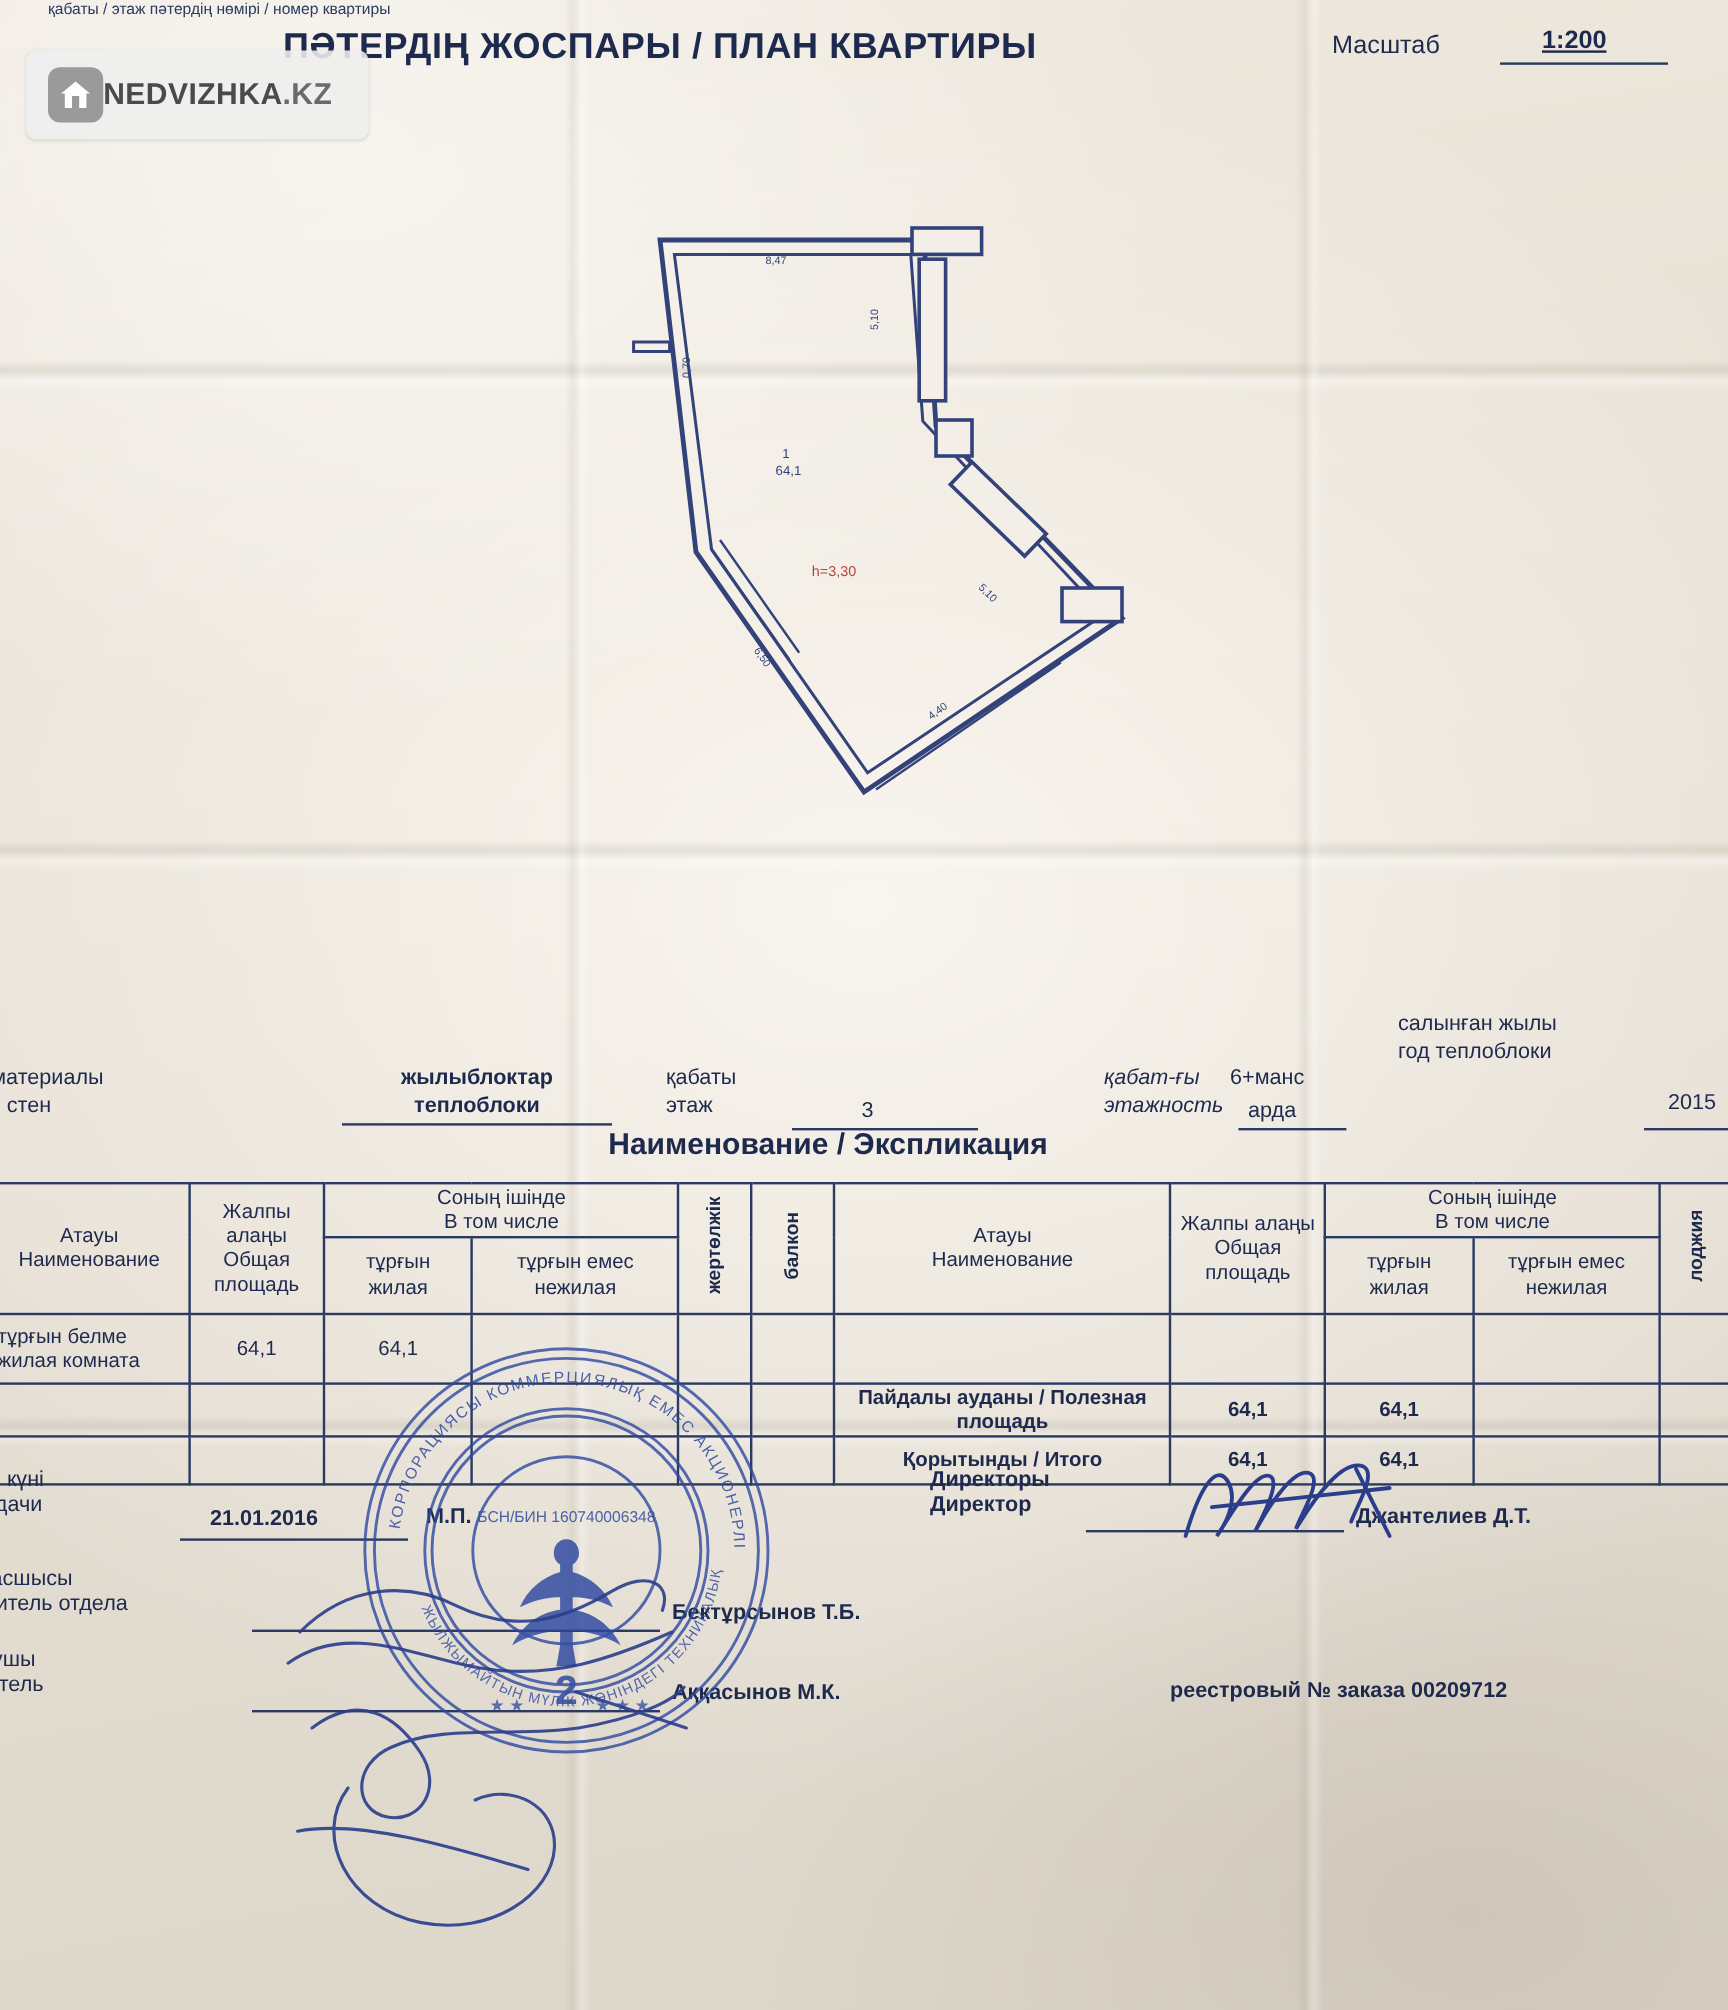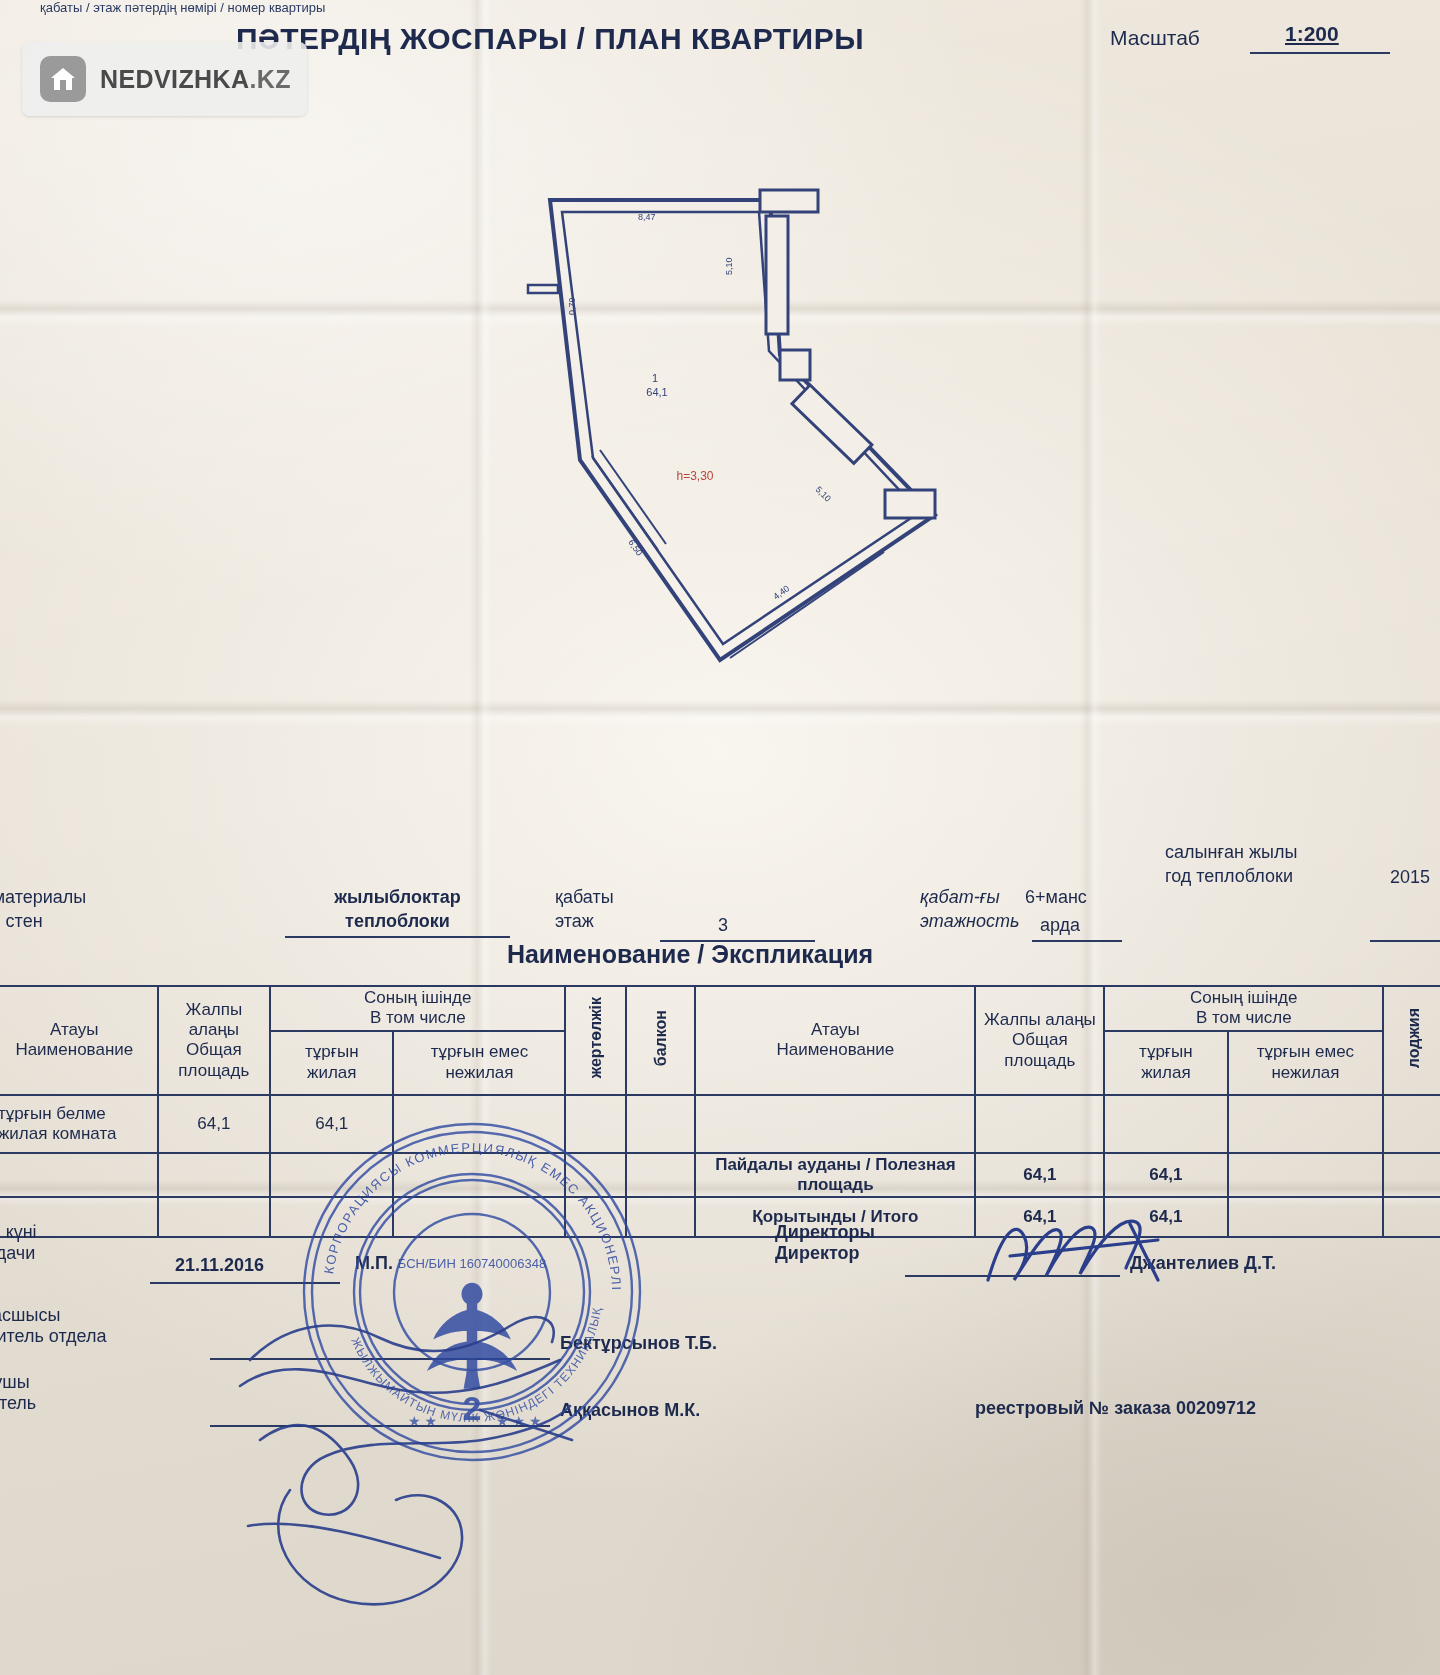--- a/index.html
+++ b/index.html
@@ -28,21 +28,21 @@
     position:absolute;top:0;bottom:0;width:22px;
     background:linear-gradient(90deg,rgba(160,150,135,.0),rgba(150,140,125,.13),rgba(255,255,255,.30),rgba(160,150,135,.0));
     pointer-events:none;
   }
   .ink{color:#1d2a4d;}
   
   #logo{
     position:absolute;left:22px;top:42px;width:285px;height:74px;
     background:rgba(238,238,238,.88);
     border-radius:8px;
-    display:flex;align-items:center;gap:14px;
+    display:flex;align-items:center;
     padding-left:18px;box-sizing:border-box;
     box-shadow:0 1px 3px rgba(0,0,0,.12);
   }
   #logo .mark{
     width:46px;height:46px;border-radius:10px;background:#9a9a9a;
     display:flex;align-items:center;justify-content:center;
   }
   #logo .mark svg{display:block;}
   #logo .txt{font-size:25px;font-weight:bold;color:#4a4a4a;letter-spacing:.4px;}
   #logo .txt .kz{color:#6a6a6a;}
@@ -170,21 +170,21 @@
   <div>этажность</div>
 </div>
 <div class="meta ink b" style="left:1025px;top:885px;">6+манс</div>
 <div class="meta ink b" style="left:1040px;top:913px;">арда</div>
 <div style="position:absolute;left:1032px;top:940px;width:90px;border-bottom:2px solid #2b3a62;"></div>
 
 <div class="meta ink" style="left:1165px;top:840px;">
   <div>салынған жылы</div>
   <div>год теплоблоки</div>
 </div>
-<div class="meta ink b" style="left:1390px;top:865px;">2015</div>
+<div class="meta ink b" style="left:1390px;top:906px;">2015</div>
 <div style="position:absolute;left:1370px;top:940px;width:70px;border-bottom:2px solid #2b3a62;"></div>
 
 <div id="exTitle" class="ink">Наименование / Экспликация</div>
 
 <table>
   <tbody>
       <tr>
     <th rowspan="2" style="width:150px;height:60px;">
       <div>Атауы</div>
           <div>Наименование</div>
@@ -279,21 +279,21 @@
     <td></td>
     <td></td>
   </tr>
 </tbody>
   </table>
 
 <div class="sig" style="left:-70px;top:1222px;">
   <div>берілген күні</div>
   <div>дата выдачи</div>
 </div>
-<div class="sig bold" style="left:175px;top:1255px;font-weight:bold;">21.11.2016</div>
+<div class="sig bold" style="left:175px;top:1255px;font-weight:bold;">21.01.2016</div>
 <div style="position:absolute;left:150px;top:1282px;width:190px;border-bottom:2px solid #2b3a62;"></div>
 <div class="sig bold" style="left:355px;top:1253px;font-weight:bold;">М.П.</div>
 
 <div class="sig" style="left:775px;top:1222px;font-weight:bold;">
   <div>Директоры</div>
   <div>Директор</div>
 </div>
 <div style="position:absolute;left:905px;top:1275px;width:215px;border-bottom:2px solid #2b3a62;"></div>
 <div class="sig bold" style="left:1130px;top:1253px;font-weight:bold;">Джантелиев Д.Т.</div>
 

